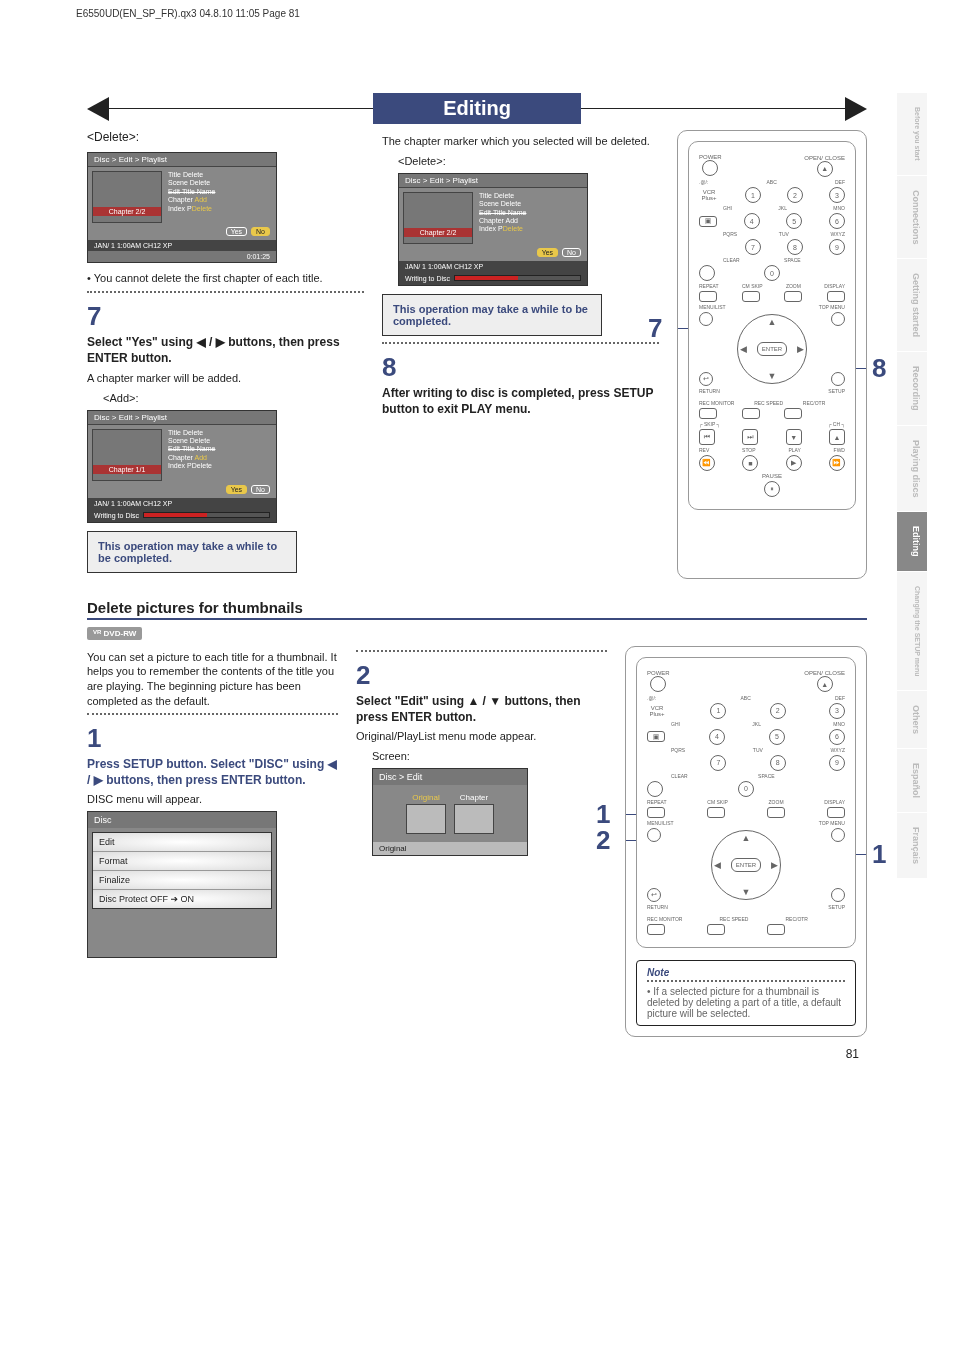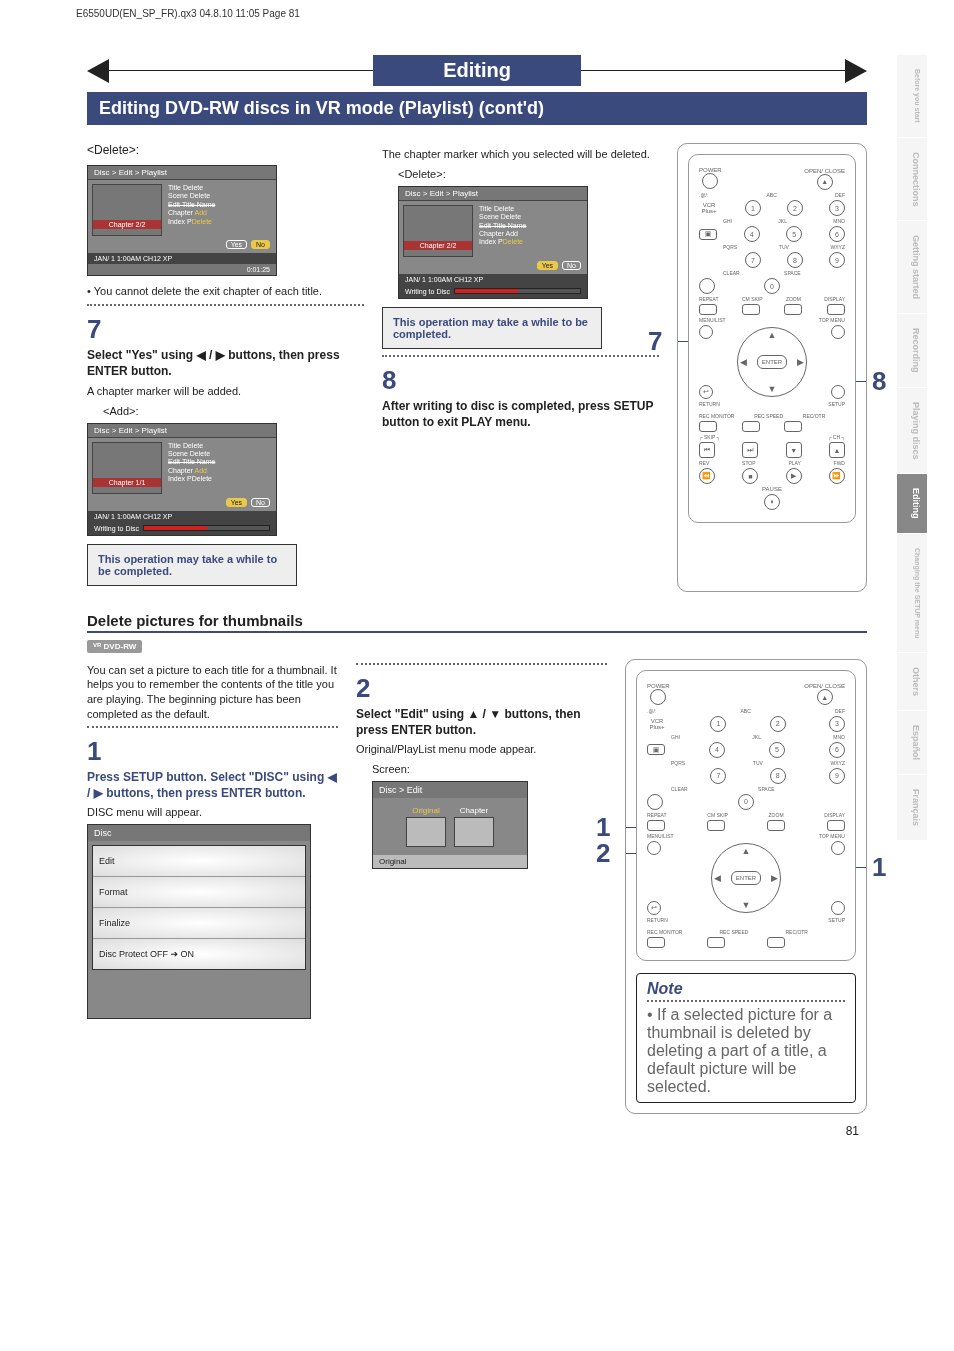--- a/index.html
+++ b/index.html
@@ -1,18 +1,18 @@
 <!DOCTYPE html>
 <html><head>
 <meta charset="utf-8">
 <style>
   *{box-sizing:border-box;margin:0;padding:0}
   body{font-family:Arial,Helvetica,sans-serif;font-size:11px;color:#222;background:#fff;width:954px;margin:0 auto;position:relative}
   .slug{font-size:10px;color:#333;padding:8px 0 0 76px}
-  .page{position:relative;width:780px;margin:36px auto 0;padding:0 0 30px}
+  .page{position:relative;width:780px;margin:74px auto 0;padding:0 0 30px}
   .side-tabs{position:absolute;right:-60px;top:0;width:30px;display:flex;flex-direction:column}
   .side-tab{writing-mode:vertical-rl;text-orientation:mixed;font-size:9px;font-weight:bold;color:#bbb;padding:14px 6px;text-align:center;background:#f5f5f5;border-bottom:1px solid #fff}
   .side-tab.dark{background:#888;color:#fff}
   .side-tab.mini{font-size:7px}
   .banner-wrap{display:flex;align-items:center;justify-content:center;margin-bottom:6px}
   .banner-wrap .arrow{width:0;height:0;border-top:12px solid transparent;border-bottom:12px solid transparent}
   .banner-wrap .arrow.left{border-right:22px solid #222}
   .banner-wrap .arrow.right{border-left:22px solid #222}
   .banner-line{flex:1;height:1px;background:#222}
   .banner-title{background:#3b4a7d;color:#fff;font-weight:bold;font-size:20px;padding:4px 70px}
@@ -58,34 +58,34 @@
   .remote .dpad .left{left:2px}
   .remote .dpad .right{right:2px}
   .remote .corner{position:absolute;font-size:7px;width:14px;height:14px;border:1px solid #666;border-radius:50%;display:flex;align-items:center;justify-content:center}
   .remote .label-row{display:flex;justify-content:space-between;font-size:5px;margin-top:2px}
   .callout-row{display:flex;align-items:center;margin:0 0 4px}
   .callout-num{font-size:26px;font-weight:bold;color:#3b4a7d;width:24px}
   .callout-line{flex:1;height:1px;background:#3b4a7d;margin:0 6px}
   .section-head{font-size:15px;font-weight:bold;margin:20px 0 6px;border-bottom:2px solid #3b4a7d;padding-bottom:2px}
   .vr-badge{display:inline-block;background:#999;color:#fff;font-size:8px;font-weight:bold;padding:2px 6px;border-radius:2px;margin-bottom:6px}
   .vr-badge .sup{font-size:6px;vertical-align:top}
-  .disc-box{border:1px solid #333;background:#888;color:#fff;font-size:9px;width:224px}
+  .disc-box{border:1px solid #333;background:#888;color:#fff;font-size:9px;width:190px}
   .disc-box .hdr{background:#777;padding:3px 6px}
   .disc-box ul{list-style:none;background:#eee;color:#222;margin:4px;border:1px solid #333}
-  .disc-box ul li{padding:10px 6px;border-bottom:1px solid #999;background:radial-gradient(#fff,#ddd)}
+  .disc-box ul li{padding:4px 6px;border-bottom:1px solid #999;background:radial-gradient(#fff,#ddd)}
   .disc-box ul li:last-child{border-bottom:none}
   .disc-box .pad{height:40px;background:#888;margin:0 4px 4px}
   .edit-box{border:1px solid #333;background:#888;color:#fff;font-size:9px;width:156px;margin:6px 0}
   .edit-box .hdr{background:#777;padding:3px 6px}
   .edit-box .opts{display:flex;gap:8px;padding:8px;justify-content:center}
   .edit-box .opt{text-align:center;font-size:8px}
   .edit-box .opt .sw{width:40px;height:30px;background:#bbb;margin-top:2px;border:1px solid #444}
   .edit-box .opt.sel{color:#e9c84a}
   .edit-box .ft{background:#bbb;color:#222;padding:2px 6px;font-size:8px}
-  .note-outer{border:1px solid #222;border-radius:4px;padding:6px 10px;font-size:16px;width:220px}
+  .note-outer{border:1px solid #222;border-radius:4px;padding:6px 10px;font-size:10px;width:220px}
   .note-outer .nt{font-weight:bold;font-style:italic;color:#3b4a7d}
   .page-num{text-align:right;font-size:12px;margin-top:10px;padding-right:8px}
 </style>
 </head>
 <body>
 
 <div class="slug">E6550UD(EN_SP_FR).qx3  04.8.10  11:05  Page 81</div>
 
 <div class="page">
 
@@ -103,21 +103,20 @@
     </div>
 
   <div class="banner-wrap">
     <span class="arrow left"></span>
     <span class="banner-line"></span>
     <span class="banner-title">Editing</span>
     <span class="banner-line"></span>
     <span class="arrow right"></span>
   </div>
 
-  <div class="subbanner">Editing DVD-RW discs in VR mode (Playlist) (cont'd)</div>
 
   <div class="cols">
 
     <div class="col">
       <div class="h-delete">&lt;Delete&gt;:</div>
       <div class="ui-box">
         <div class="path">Disc &gt; Edit &gt; Playlist</div>
         <div class="body">
           <div class="thumb">
             <div class="chap">Chapter 2/2</div>
@@ -133,21 +132,21 @@
         </div>
         <div class="yn">
           <span>Yes</span>
           <span class="sel">No</span>
         </div>
         <div class="status">
             <span>JAN/ 1   1:00AM  CH12    XP</span>
           </div>
         <div class="timebar">0:01:25</div>
       </div>
-      <div class="bullet">• You cannot delete the exit chapter of each title.</div>
+      <div class="bullet">• You cannot delete the first chapter of each title.</div>
       <hr class="dotted">
       <div class="step-num">7</div>
       <div class="step-text">Select "Yes" using ◀ / ▶ buttons, then press ENTER button.</div>
       <div class="body-text">A chapter marker will be added.</div>
       <div class="mini-sub">&lt;Add&gt;:</div>
       <div class="ui-box">
         <div class="path">Disc &gt; Edit &gt; Playlist</div>
         <div class="body">
           <div class="thumb">
             <div class="chap">Chapter 1/1</div>

